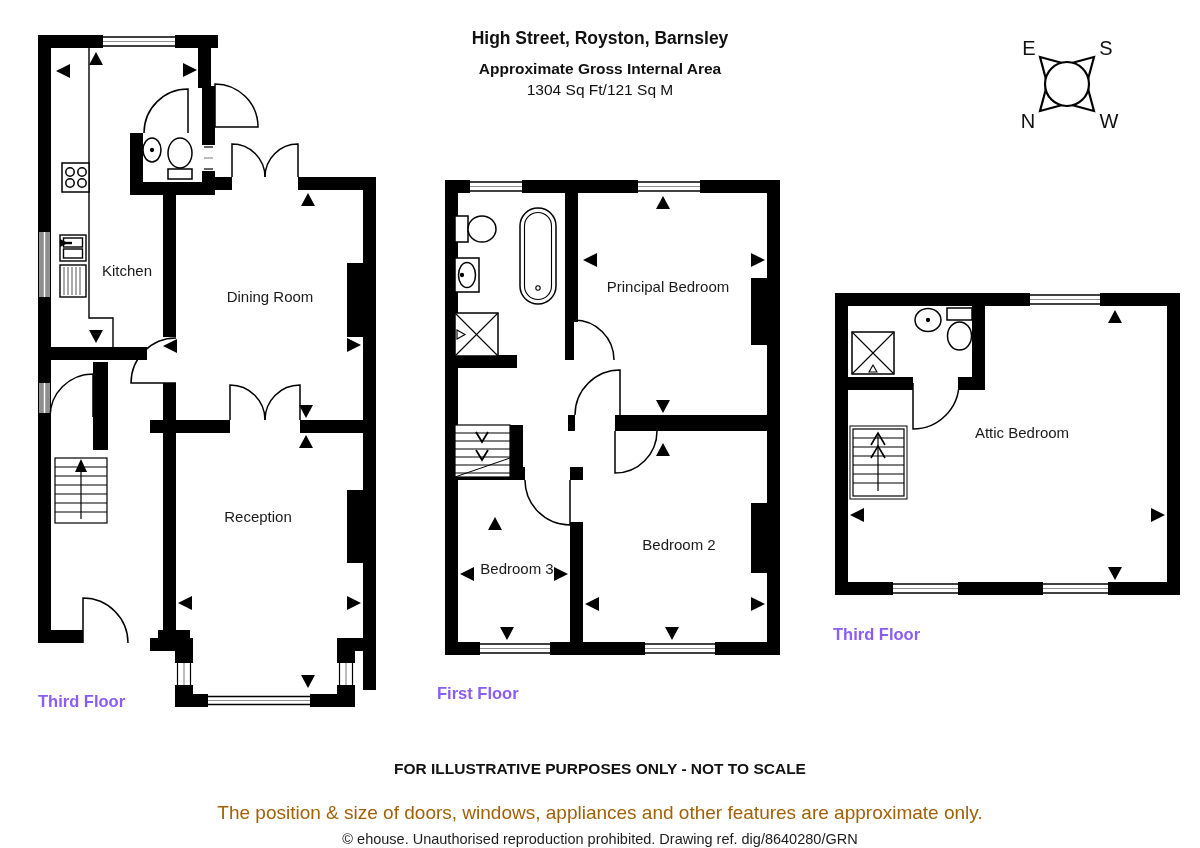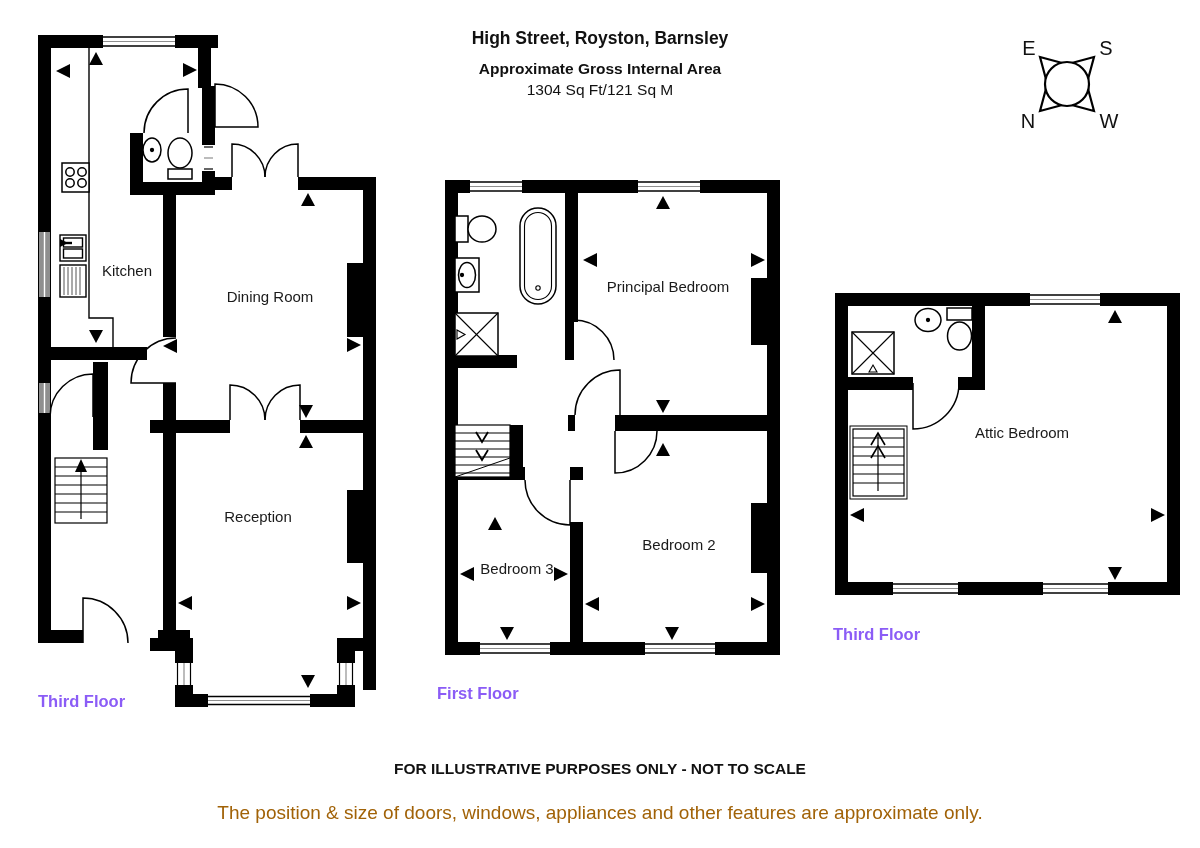--- a/index.html
+++ b/index.html
@@ -365,15 +365,16 @@
       <polygon points="290,297 283,284 297,284"></polygon>
     </g>
 
     <text class="room-label" x="197" y="155" text-anchor="middle">Attic Bedroom</text>
   </svg>
   <div class="floor-title" style="left:833px;top:625px">Third Floor</div>
 
   <div class="ftr">
     <div class="f1">FOR ILLUSTRATIVE PURPOSES ONLY - NOT TO SCALE</div>
     <div class="f2">The position &amp; size of doors, windows, appliances and other features are approximate only.</div>
+    <div class="f3">© ehouse. Unauthorised reproduction prohibited. Drawing ref. dig/8640280/GRN</div>
   </div>
 
 </div>
 
 </body></html>

